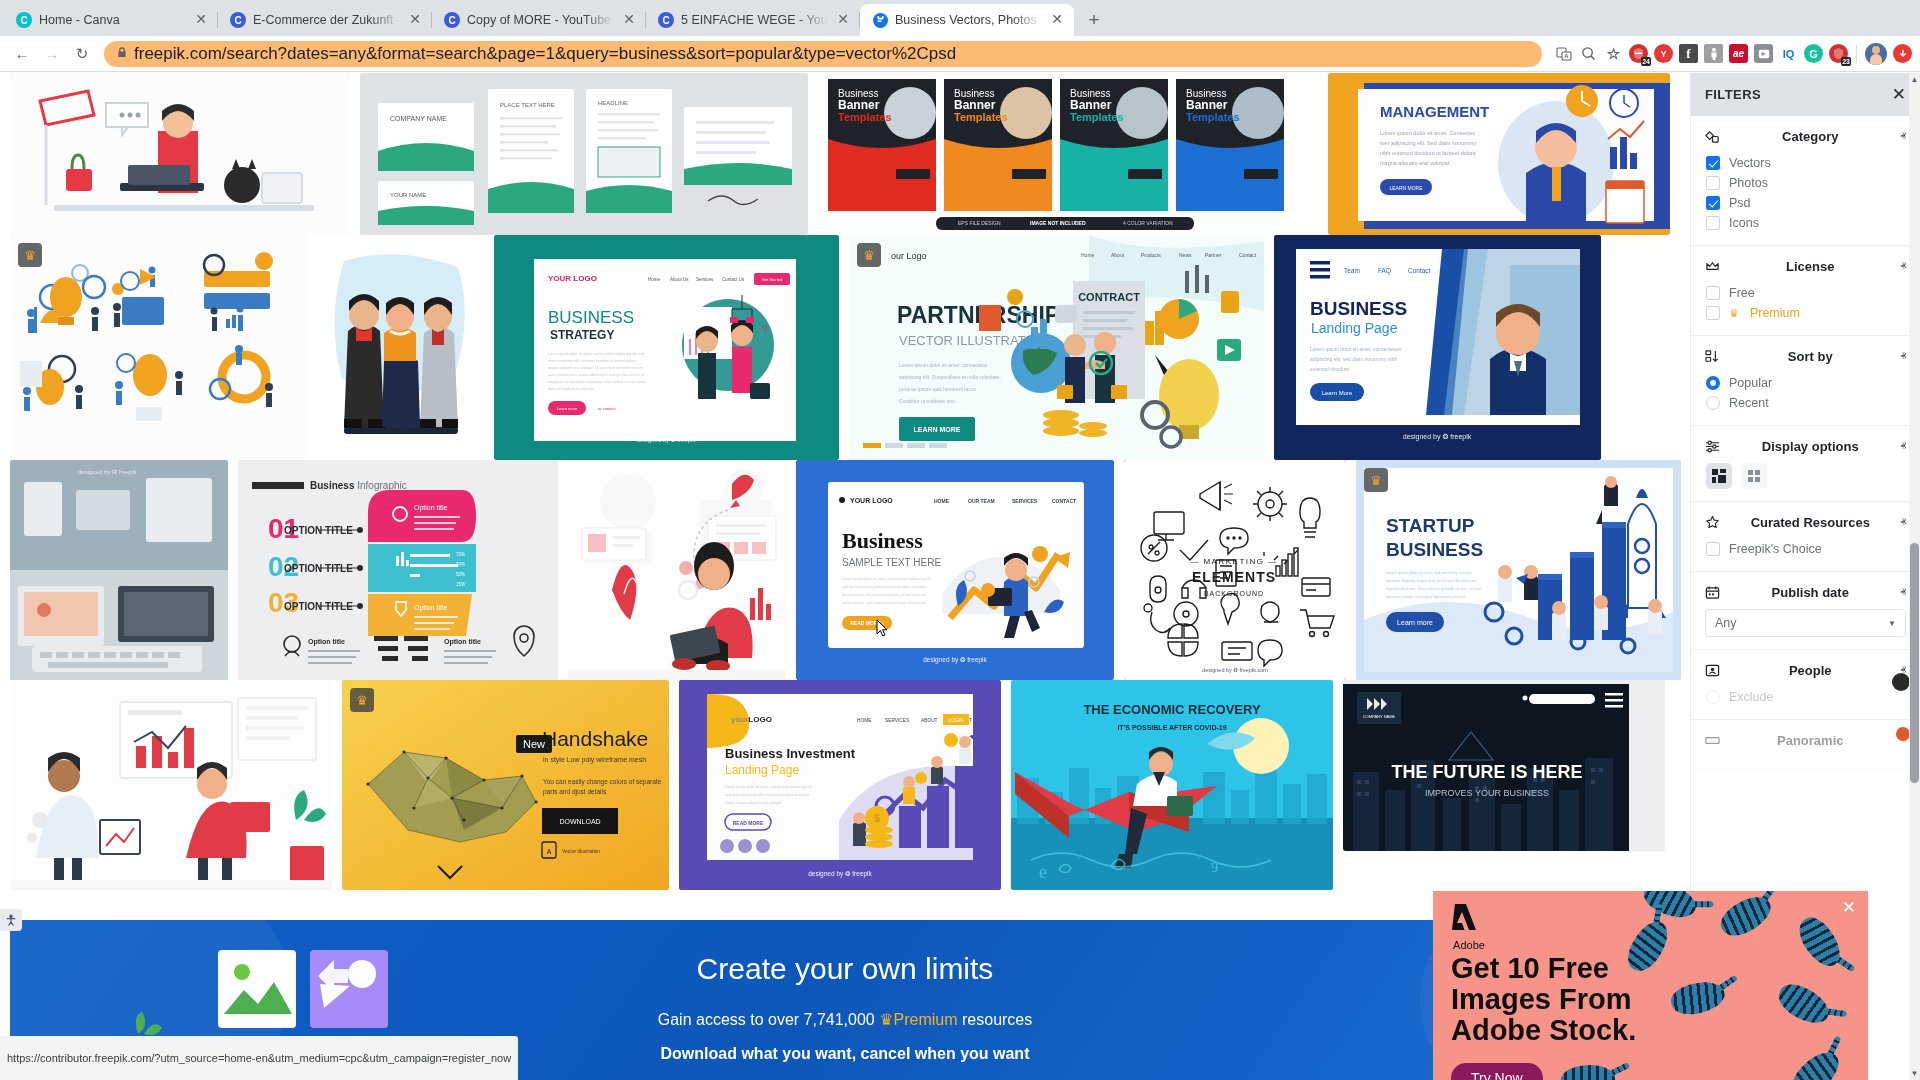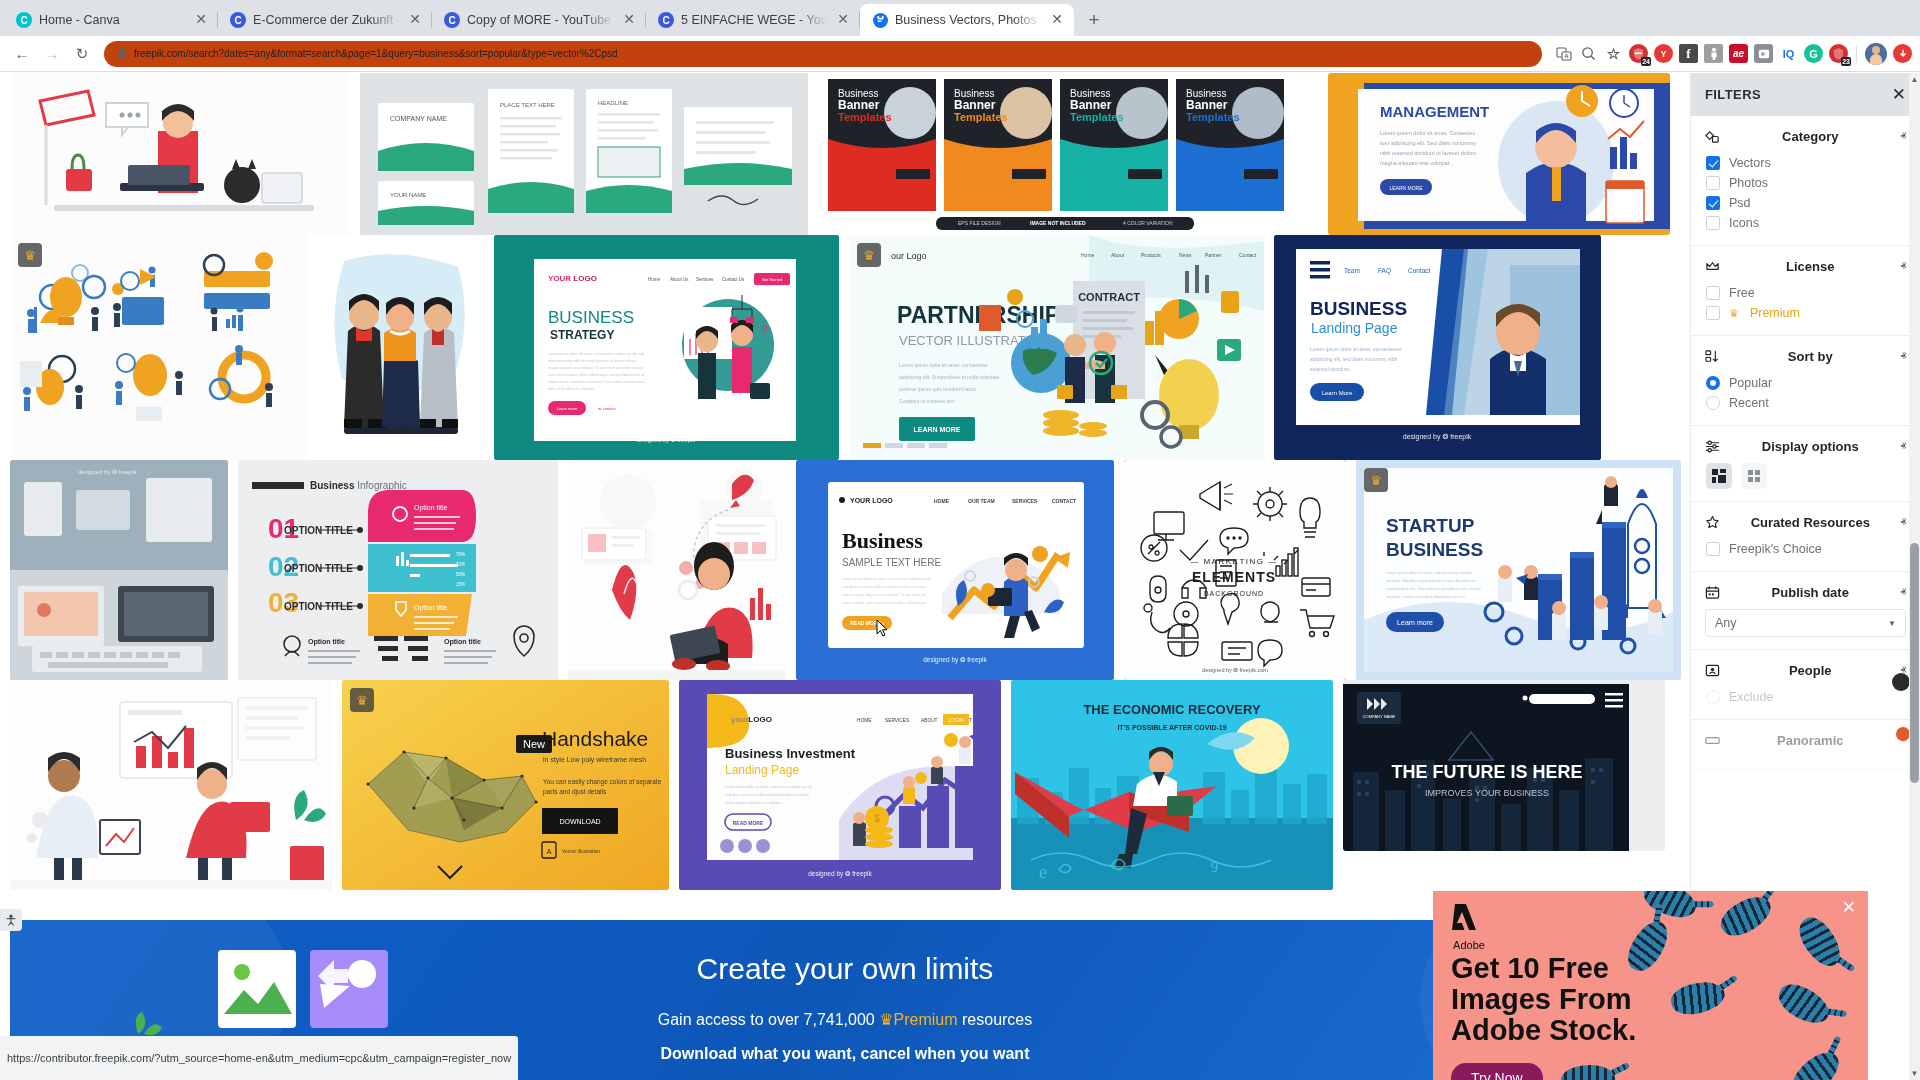--- a/index.html
+++ b/index.html
@@ -62,24 +62,24 @@
     display: flex; align-items: center; gap: 2px; padding: 0 8px;
     border-bottom: 1px solid #dadce0;
   }
   .nav-btn {
     width: 28px; height: 28px; flex: 0 0 28px;
     display: flex; align-items: center; justify-content: center;
     color: #5f6368; font-size: 15px; border-radius: 50%;
   }
   .nav-btn.disabled { color: #bdc1c6; }
   .omnibox {
-    flex: 1 1 auto; height: 26px; background: #c2410c;
+    flex: 1 1 auto; height: 26px; background: #fdba74;
     border-radius: 13px; display: flex; align-items: center;
     gap: 7px; padding: 0 13px; margin: 0 6px;
-    font-size: 10px; color: #202124;
+    font-size: 17px; color: #202124;
   }
   .omnibox .lock { font-size: 10px; color: #5f6368; }
   .omnibox .url { white-space: nowrap; overflow: hidden; }
   .ext-row { display: flex; align-items: center; gap: 6px; padding-left: 4px; }
   .ext {
     width: 19px; height: 19px; flex: 0 0 19px; border-radius: 3px;
     display: flex; align-items: center; justify-content: center;
     font-size: 9px; font-weight: bold; color: #fff; position: relative;
   }
   .ext-badge {

